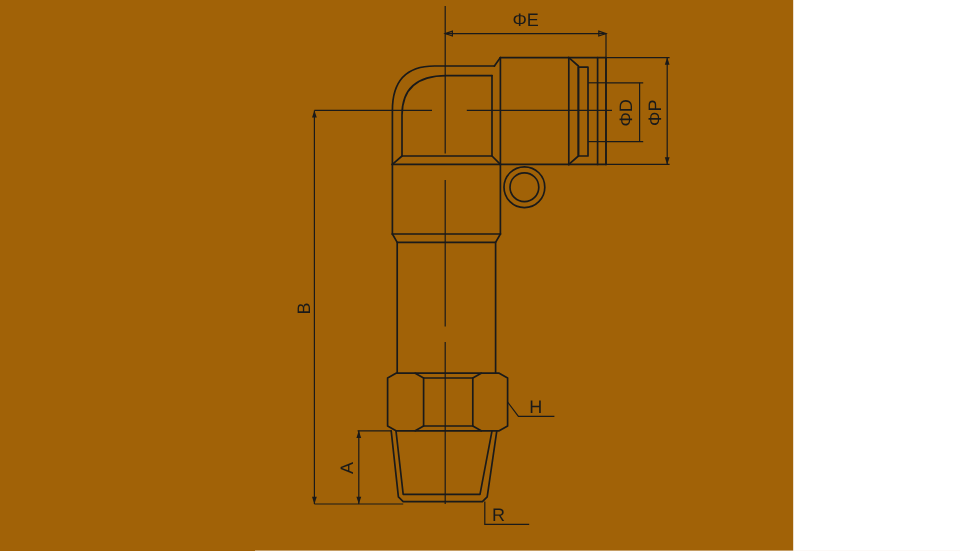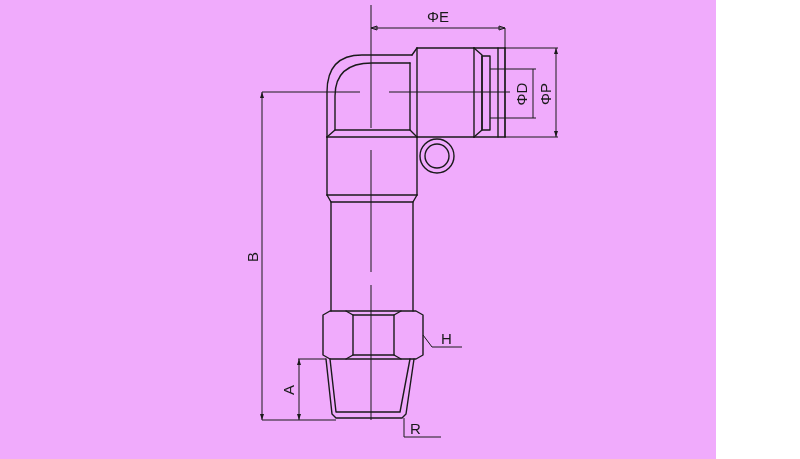--- a/index.html
+++ b/index.html
@@ -1,16 +1,16 @@
 <!DOCTYPE html>
 <html><head>
   <meta charset="utf-8">
   <style>
     html, body { margin: 0; padding: 0; background: #ffffff; }
-    .canvas { position: relative; width: 716px; height: 459px; background: #f0abfc; overflow: hidden; }
+    .canvas { position: relative; width: 661px; height: 459px; background: #a16207; overflow: hidden; }
     svg { position: absolute; left: 0; top: 0; }
     .ln { stroke: #1a1a1a; stroke-width: 1.4; fill: none; stroke-linejoin: round; stroke-linecap: round; }
     .thin { stroke: #1a1a1a; stroke-width: 1; fill: none; }
     .lbl { font-family: "Liberation Sans", sans-serif; font-size: 15px; fill: #1a1a1a; }
   </style>
 </head>
 <body>
 
 <div class="canvas">
 <svg width="800" height="459" viewBox="0 0 800 459">

